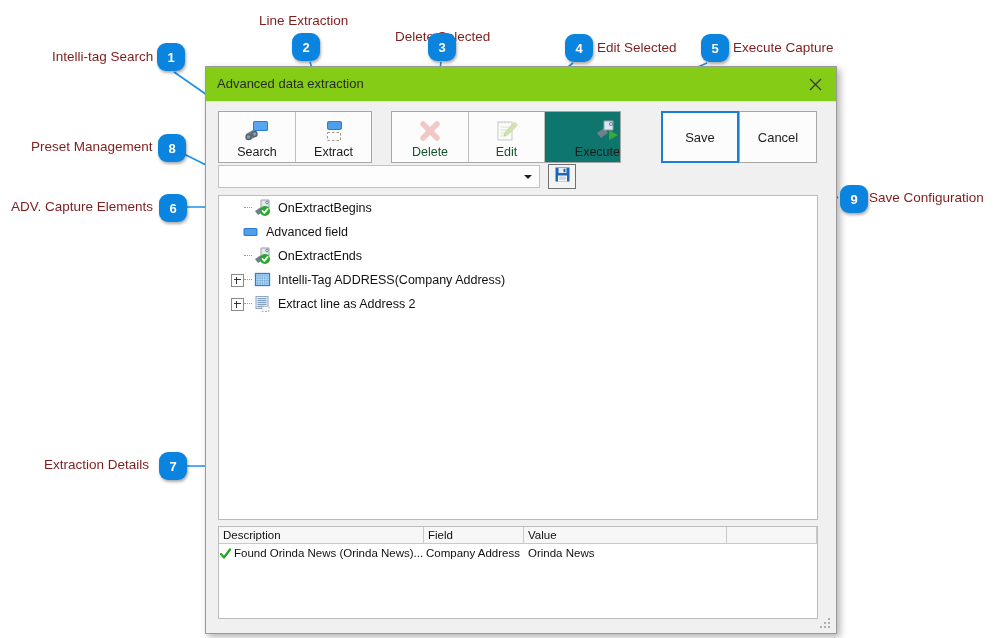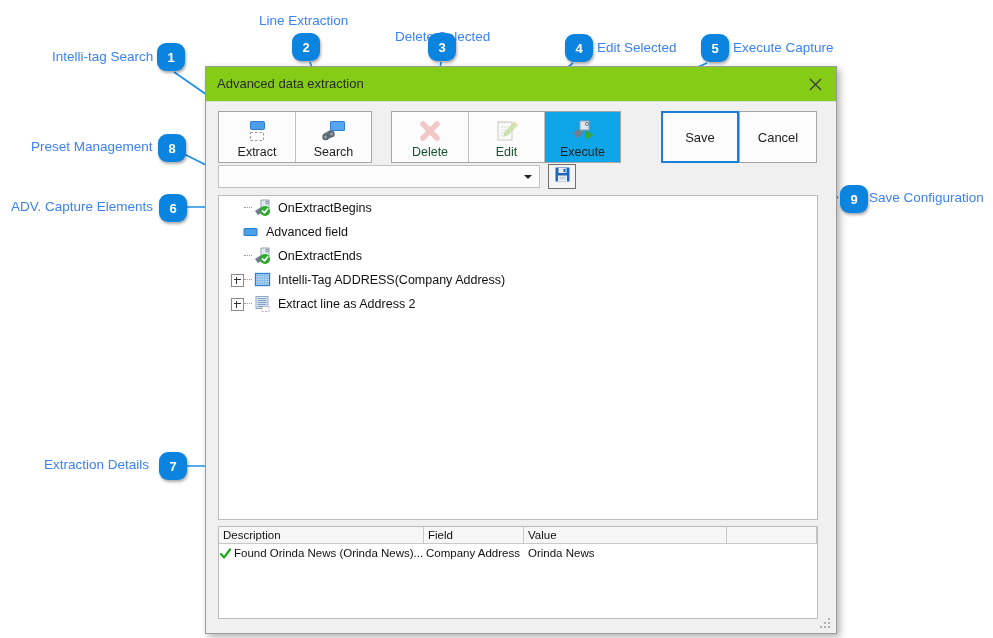--- a/index.html
+++ b/index.html
@@ -8,21 +8,21 @@
     background: #ffffff;
     font-family: "Liberation Sans", sans-serif;
     overflow: hidden;
   }
   #root { position: relative; width: 993px; height: 638px; }
 
   
   .ann-label {
     position: absolute;
     font-size: 13.5px;
-    color: #3b82f6;
+    color: #7f1d1d;
     white-space: nowrap;
     line-height: 1;
   }
   .badge {
     position: absolute;
     width: 28px; height: 28px;
     border-radius: 9px;
     background: #0b84e0;
     color: #ffffff;
     font-size: 13px;
@@ -79,21 +79,21 @@
     width: 76px;
     position: relative;
     display: flex; flex-direction: column;
     align-items: center; justify-content: flex-end;
     padding-bottom: 3px;
     box-sizing: border-box;
     cursor: pointer;
     background: transparent;
   }
   .tbtn + .tbtn { border-left: 1px solid #bfbfbf; }
-  .tbtn.active { background: #0ea5e9; }
+  .tbtn.active { background: #0f766e; align-items: flex-end; }
   .tbtn .ico { height: 28px; display: flex; align-items: center; justify-content: center; }
   .tbtn .lbl { font-size: 12.5px; color: #1c1c1c; line-height: 14px; }
   .tbtn.disabled .lbl { color: #14532d; }
   .tbtn.disabled .ico { opacity: 0.42; }
 
   .sqbtn {
     position: absolute; top: 10px;
     height: 52px; width: 78px;
     border: 1px solid #a6a6a6;
     background: #fcfcfc;
@@ -244,41 +244,41 @@
           <line x1="12" y1="1" x2="1" y2="12" stroke="#3a3a3a" stroke-width="1.3"></line>
         </svg>
       </div>
     </div>
 
     <div id="toolbar">
 
       <div class="tbgroup" id="grp-left" style="left:12px;">
         <div class="tbtn">
           <span class="ico">
-            <svg width="26" height="24" viewBox="0 0 26 24">
-              <rect x="6" y="2" width="15" height="9" rx="2" fill="#2a7fd4"></rect>
-              <rect x="7" y="3" width="13" height="7" rx="1.5" fill="#4f9fe8"></rect>
-              <rect x="6.5" y="13.5" width="13" height="8" fill="#fdfdfd" stroke="#9a9a9a" stroke-width="1" stroke-dasharray="2.5,2"></rect>
-            </svg>
-          </span>
-          <span class="lbl">Extract</span>
-        </div>
-        <div class="tbtn">
-          <span class="ico">
             <svg width="26" height="22" viewBox="0 0 26 22">
               <rect x="9" y="1" width="15" height="10" rx="1.5" fill="#2a7fd4"></rect>
               <rect x="10" y="2" width="13" height="8" rx="1" fill="#57a6ef"></rect>
               <path d="M2 14 L9 10 L13 16 L6 20 Z" fill="#6f7f8f"></path>
               <circle cx="4.5" cy="17" r="3.2" fill="#55636f"></circle>
               <circle cx="10.5" cy="14" r="3.2" fill="#55636f"></circle>
               <circle cx="4.5" cy="17" r="1.8" fill="#8d9aa6"></circle>
               <circle cx="10.5" cy="14" r="1.8" fill="#8d9aa6"></circle>
             </svg>
           </span>
           <span class="lbl">Search</span>
+        </div>
+        <div class="tbtn">
+          <span class="ico">
+            <svg width="26" height="24" viewBox="0 0 26 24">
+              <rect x="6" y="2" width="15" height="9" rx="2" fill="#2a7fd4"></rect>
+              <rect x="7" y="3" width="13" height="7" rx="1.5" fill="#4f9fe8"></rect>
+              <rect x="6.5" y="13.5" width="13" height="8" fill="#fdfdfd" stroke="#9a9a9a" stroke-width="1" stroke-dasharray="2.5,2"></rect>
+            </svg>
+          </span>
+          <span class="lbl">Extract</span>
         </div>
       </div>
 
       <div class="tbgroup" id="grp-right" style="left:185px;">
         <div class="tbtn disabled">
           <span class="ico">
             <svg width="26" height="24" viewBox="0 0 26 24">
               <g stroke="#e2817d" stroke-width="5.5" stroke-linecap="round">
                 <line x1="6" y1="5" x2="20" y2="19"></line>
                 <line x1="20" y1="5" x2="6" y2="19"></line>

